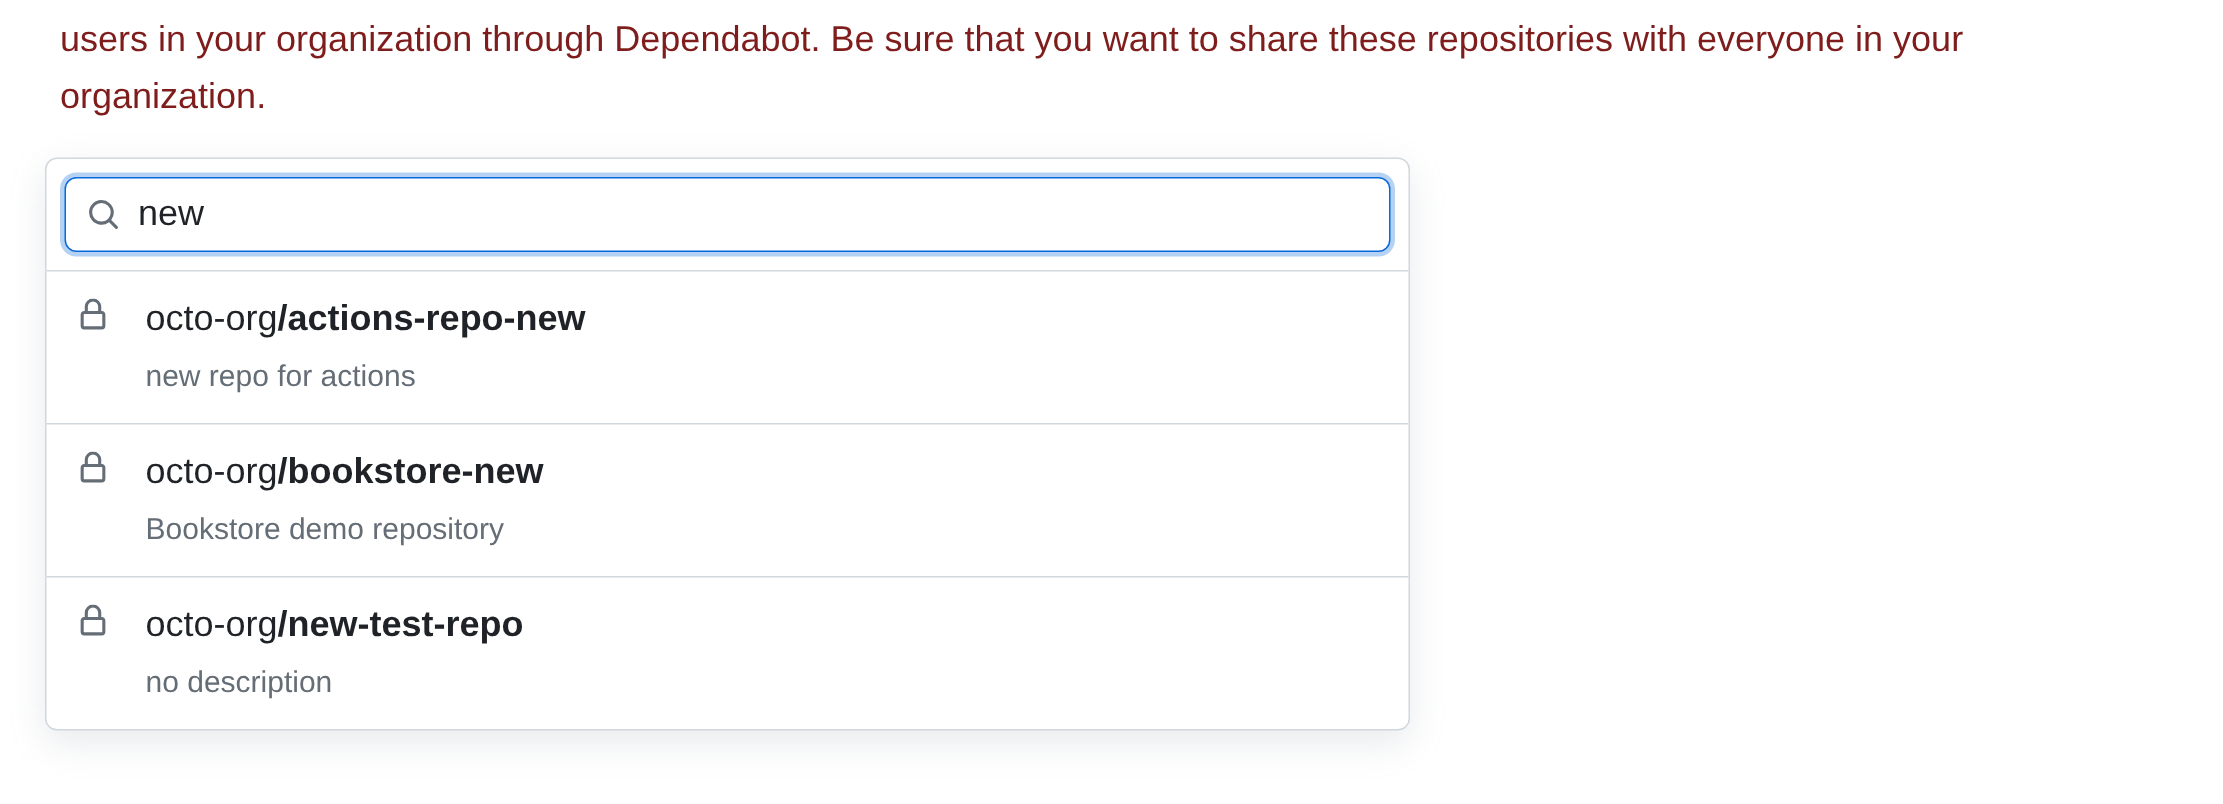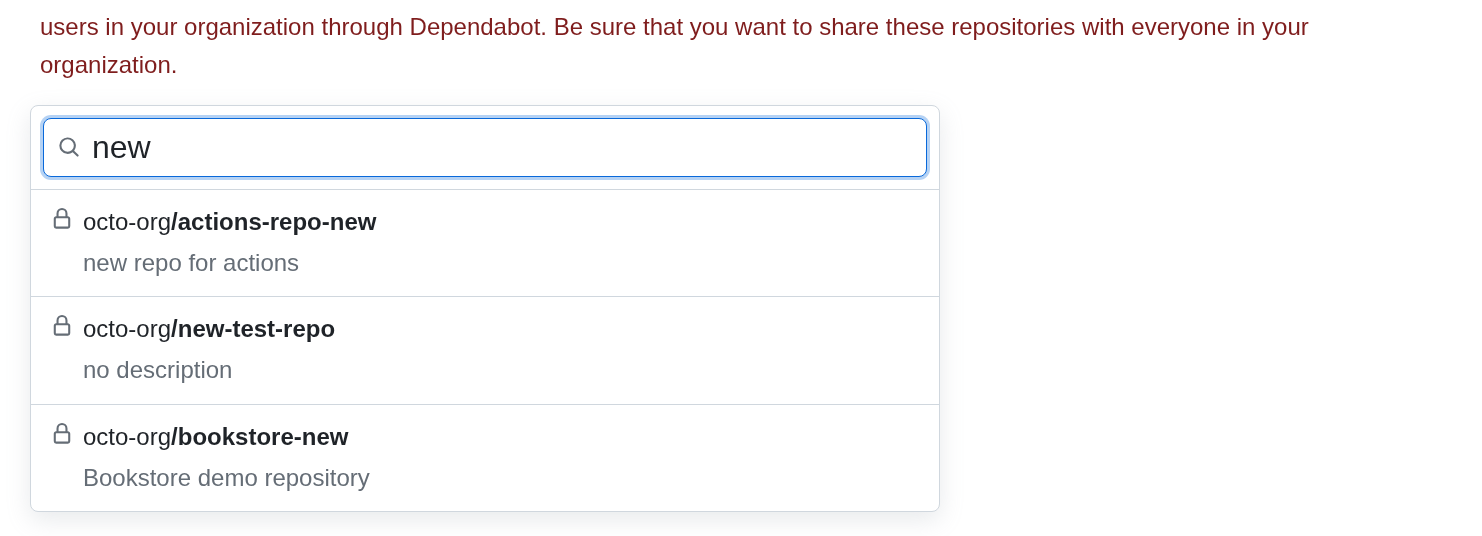--- a/index.html
+++ b/index.html
@@ -45,39 +45,39 @@
     .search-icon {
       flex-shrink: 0;
       margin-right: 12px;
       color: #656d76;
       display: flex;
       align-items: center;
     }
     .search-input {
       border: none;
       outline: none;
-      font-size: 32px;
+      font-size: 24px;
       color: #1f2328;
       width: 100%;
       background: transparent;
       font-family: inherit;
     }
     .search-input::after {
       content: '';
     }
     .results-list {
       border-top: 1px solid #d0d7de;
     }
     .result-item {
       padding: 16px 20px 18px 20px;
       border-bottom: 1px solid #d0d7de;
       cursor: pointer;
       display: flex;
       align-items: flex-start;
-      gap: 10px;
+      gap: 24px;
     }
     .result-item:last-child {
       border-bottom: none;
       border-bottom-left-radius: 8px;
       border-bottom-right-radius: 8px;
     }
     .lock-icon {
       flex-shrink: 0;
       color: #656d76;
       margin-top: 2px;
@@ -95,21 +95,21 @@
     .result-title .org {
       font-weight: 400;
     }
     .result-title .slash {
       font-weight: 700;
     }
     .result-title .repo {
       font-weight: 700;
     }
     .result-description {
-      font-size: 24px;
+      font-size: 20px;
       color: #656d76;
       margin-top: 10px;
       line-height: 1.3;
     }
   </style>
 </head>
 <body>
 
 <div class="description-text">users in your organization through Dependabot. Be sure that you want to share these repositories with everyone in your organization.</div>
 
@@ -141,33 +141,33 @@
     </div>
 
     <div class="result-item">
       <span class="lock-icon">
         <svg width="22" height="22" viewBox="0 0 16 16" fill="currentColor">
           <path d="M4 4a4 4 0 0 1 8 0v2h.25c.966 0 1.75.784 1.75 1.75v5.5A1.75 1.75 0 0 1 12.25 15h-8.5A1.75 1.75 0 0 1 2 13.25v-5.5C2 6.784 2.784 6 3.75 6H4Zm8.25 3.5h-8.5a.25.25 0 0 0-.25.25v5.5c0 .138.112.25.25.25h8.5a.25.25 0 0 0 .25-.25v-5.5a.25.25 0 0 0-.25-.25ZM10.5 6V4a2.5 2.5 0 1 0-5 0v2Z"></path>
         </svg>
       </span>
       <div class="result-content">
         <div class="result-title">
-          <span class="org">octo-org</span><span class="slash">/</span><span class="repo">new-test-repo</span>
+          <span class="org">octo-org</span><span class="slash">/</span><span class="repo">bookstore-new</span>
         </div>
-        <div class="result-description">no description</div>
+        <div class="result-description">Bookstore demo repository</div>
       </div>
     </div>
 
     <div class="result-item">
       <span class="lock-icon">
         <svg width="22" height="22" viewBox="0 0 16 16" fill="currentColor">
           <path d="M4 4a4 4 0 0 1 8 0v2h.25c.966 0 1.75.784 1.75 1.75v5.5A1.75 1.75 0 0 1 12.25 15h-8.5A1.75 1.75 0 0 1 2 13.25v-5.5C2 6.784 2.784 6 3.75 6H4Zm8.25 3.5h-8.5a.25.25 0 0 0-.25.25v5.5c0 .138.112.25.25.25h8.5a.25.25 0 0 0 .25-.25v-5.5a.25.25 0 0 0-.25-.25ZM10.5 6V4a2.5 2.5 0 1 0-5 0v2Z"></path>
         </svg>
       </span>
       <div class="result-content">
         <div class="result-title">
-          <span class="org">octo-org</span><span class="slash">/</span><span class="repo">bookstore-new</span>
+          <span class="org">octo-org</span><span class="slash">/</span><span class="repo">new-test-repo</span>
         </div>
-        <div class="result-description">Bookstore demo repository</div>
+        <div class="result-description">no description</div>
       </div>
     </div>
   </div>
 </div>
 
 </body></html>

